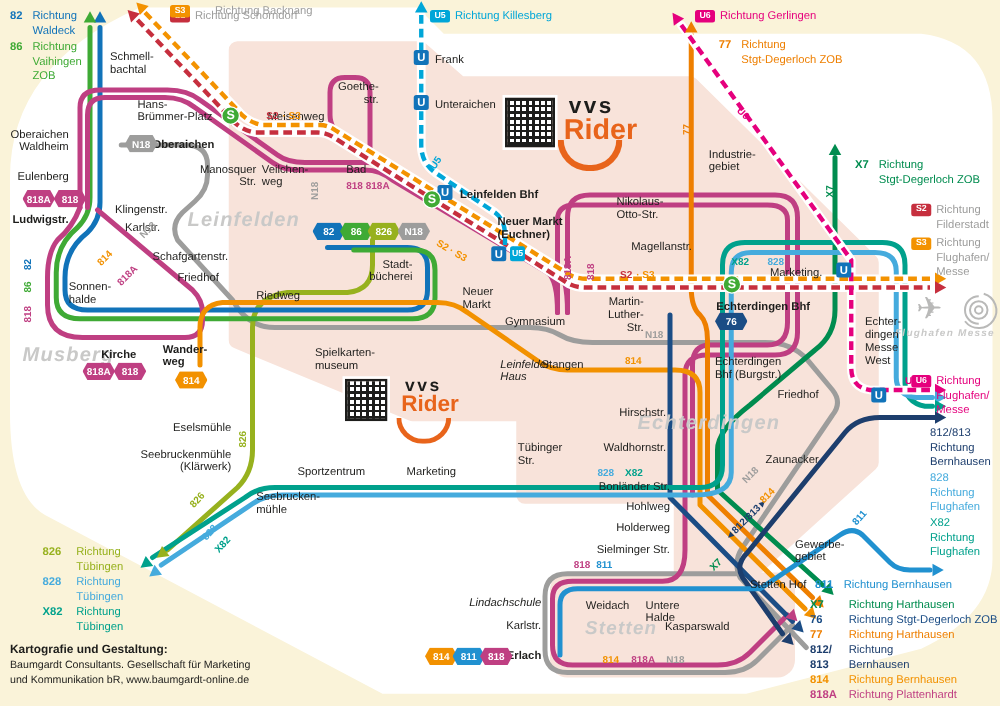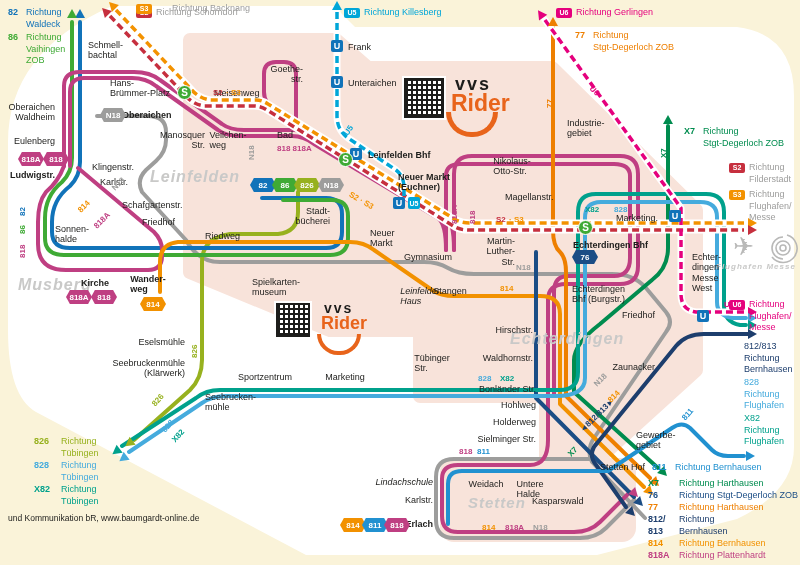--- a/index.html
+++ b/index.html
@@ -130,20 +130,22 @@
   <div class="smile" style="left:446px;top:112px;width:42px;height:20px;"></div>
 
   <div class="qr" style="left:276px;top:303px;width:30px;height:30px;"></div>
   <div class="vvs" style="left:324px;top:300px;font-size:14px;">vvs</div>
   <div class="rider" style="left:321px;top:313px;font-size:18px;">Rider</div>
   <div class="smile" style="left:317px;top:334px;width:36px;height:17px;border-width:4px;"></div>
 
   <div class="plane" style="left:733px;top:232px;">✈</div>
 
   <div class="credits" style="left:8px;top:513px;">
+    <div class="t">Kartografie und Gestaltung:</div>
+    <div>Baumgardt Consultants. Gesellschaft für Marketing</div>
     <div>und Kommunikation bR, www.baumgardt-online.de</div>
   </div>
 <div class="area" style="left: 150px; top: 168px;">Leinfelden</div>
     <div class="area" style="left: 18px; top: 276px;">Musberg</div>
     <div class="area" style="left: 510px; top: 330px;">Echterdingen</div>
     <div class="area" style="left: 468px; top: 494px; font-size: 15px;">Stetten</div>
     <div class="area" style="left: 716px; top: 262px; font-size: 8px;">Flughafen  Messe</div>
     <div class="lbl" style="left: 88px; top: 40px;">Schmell-
 bachtal</div>
     <div class="lbl c" style="left: 140px; top: 78px;">Hans-

